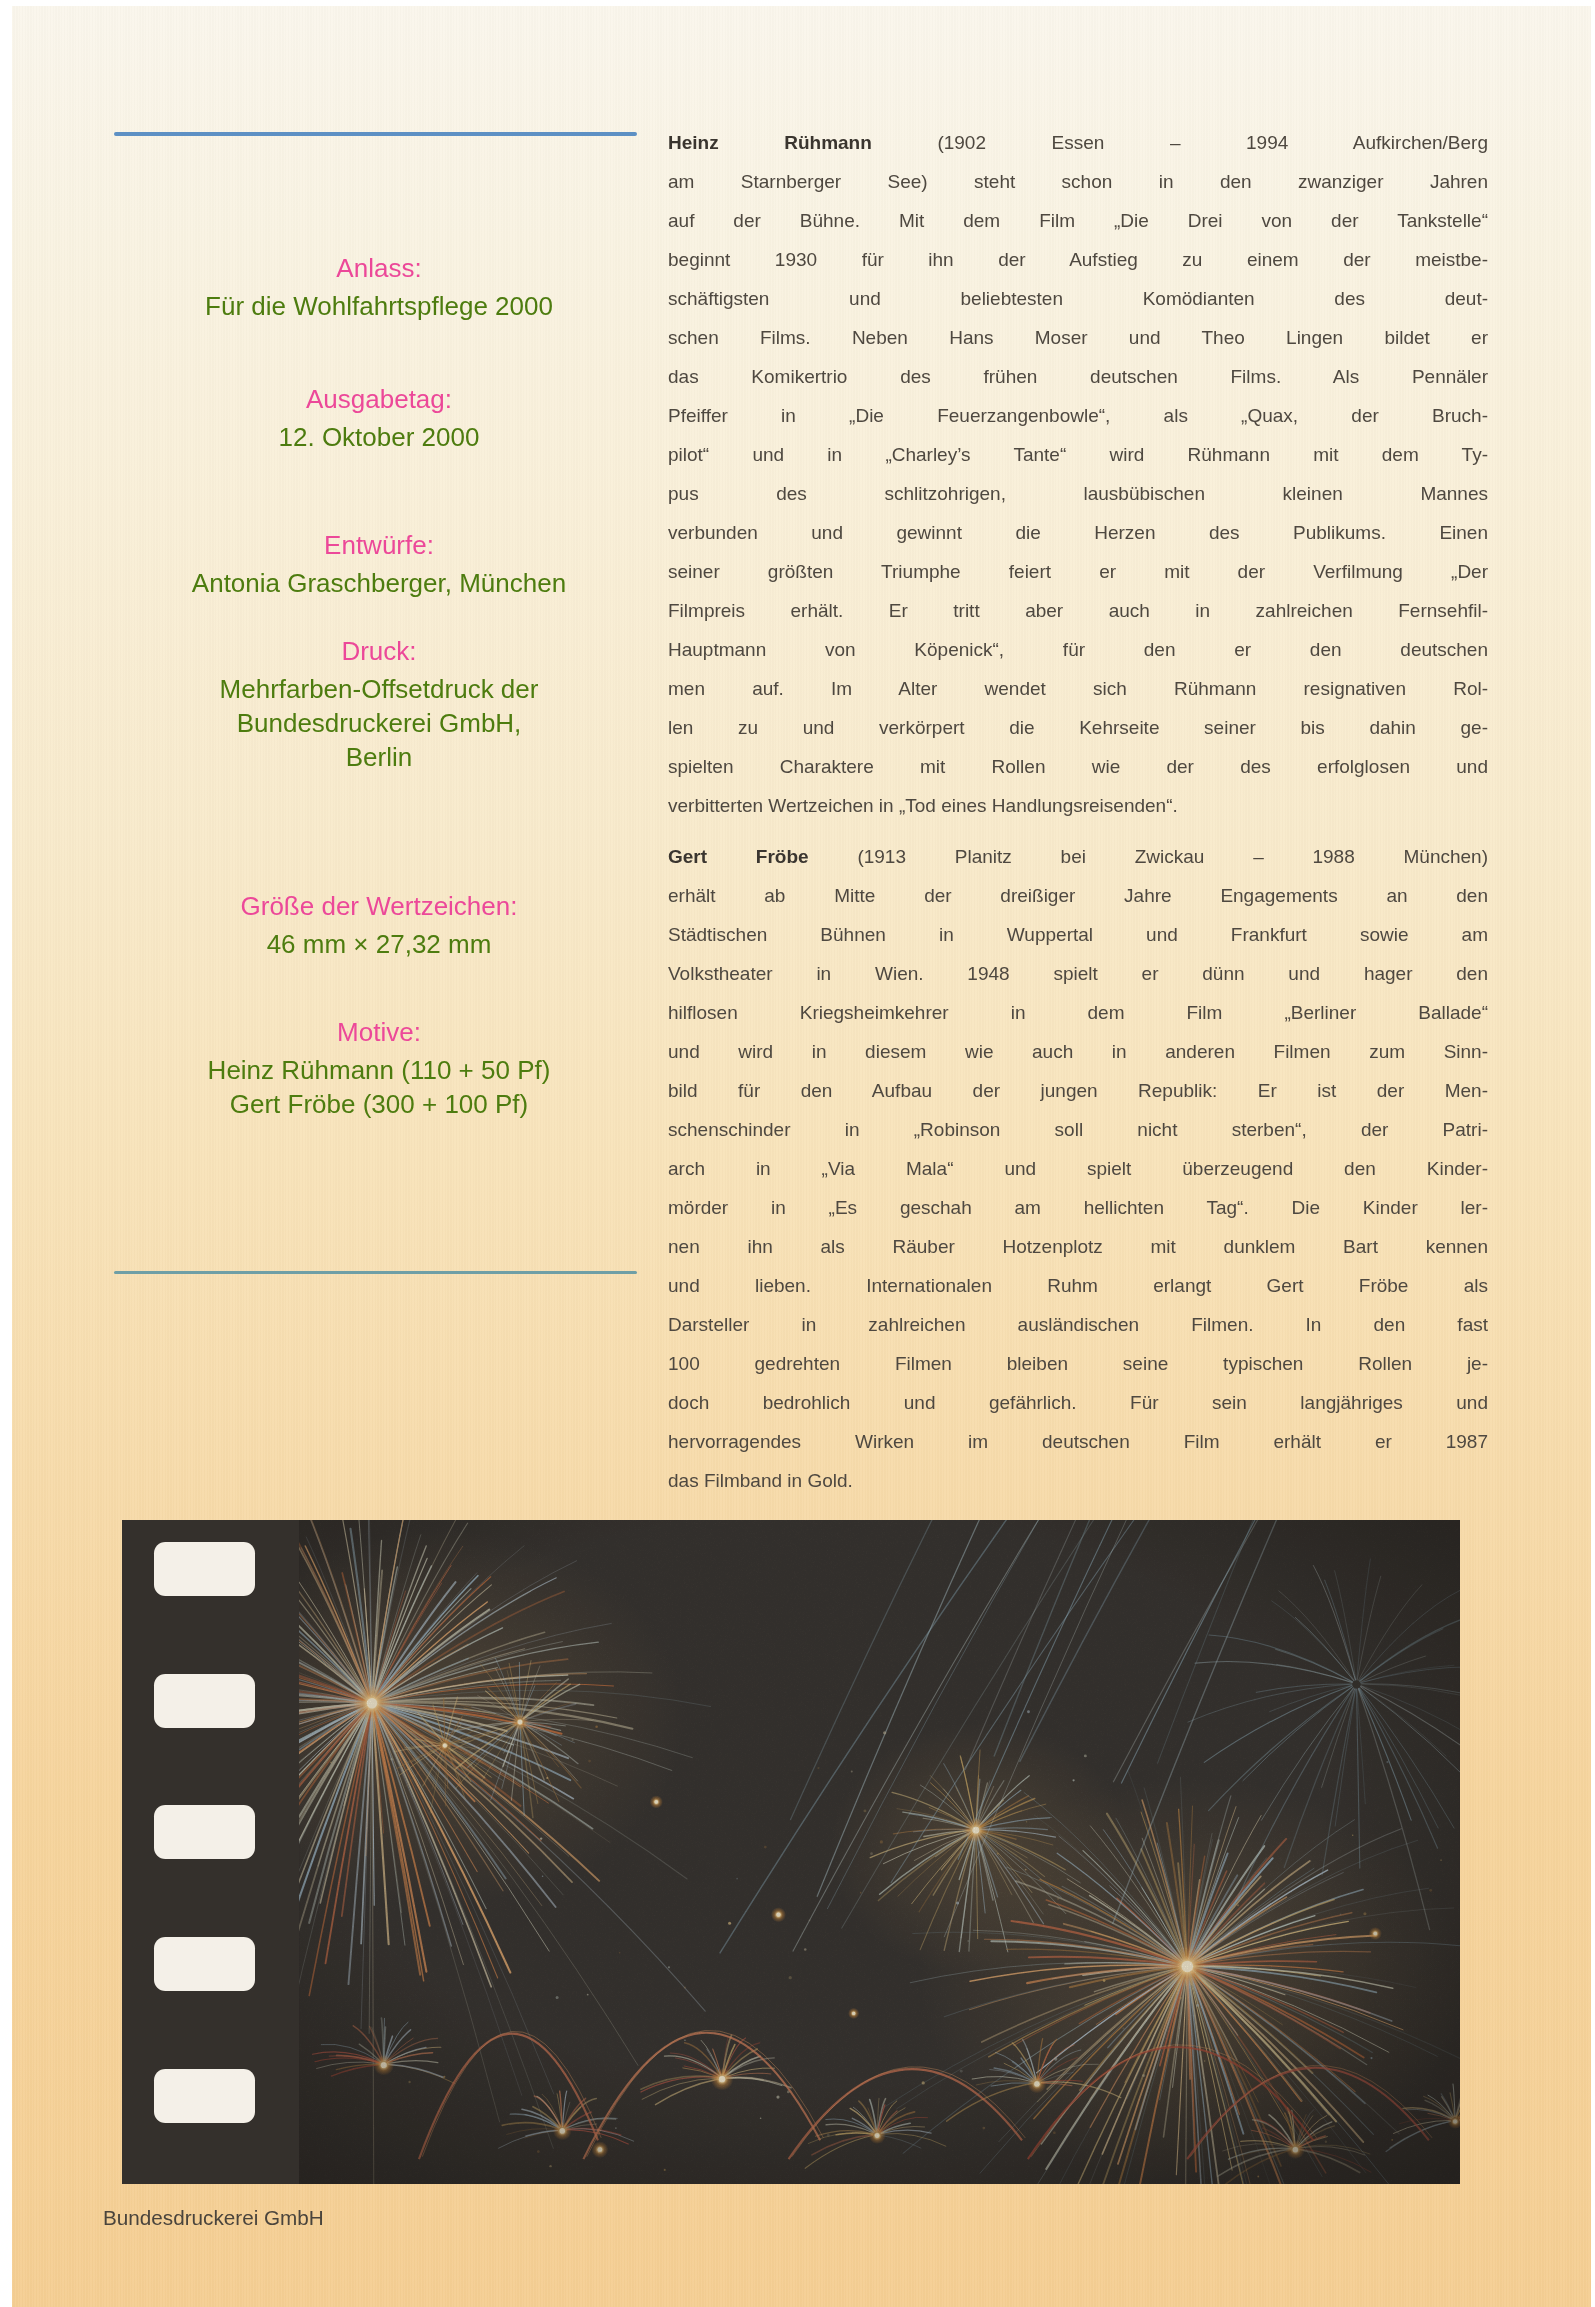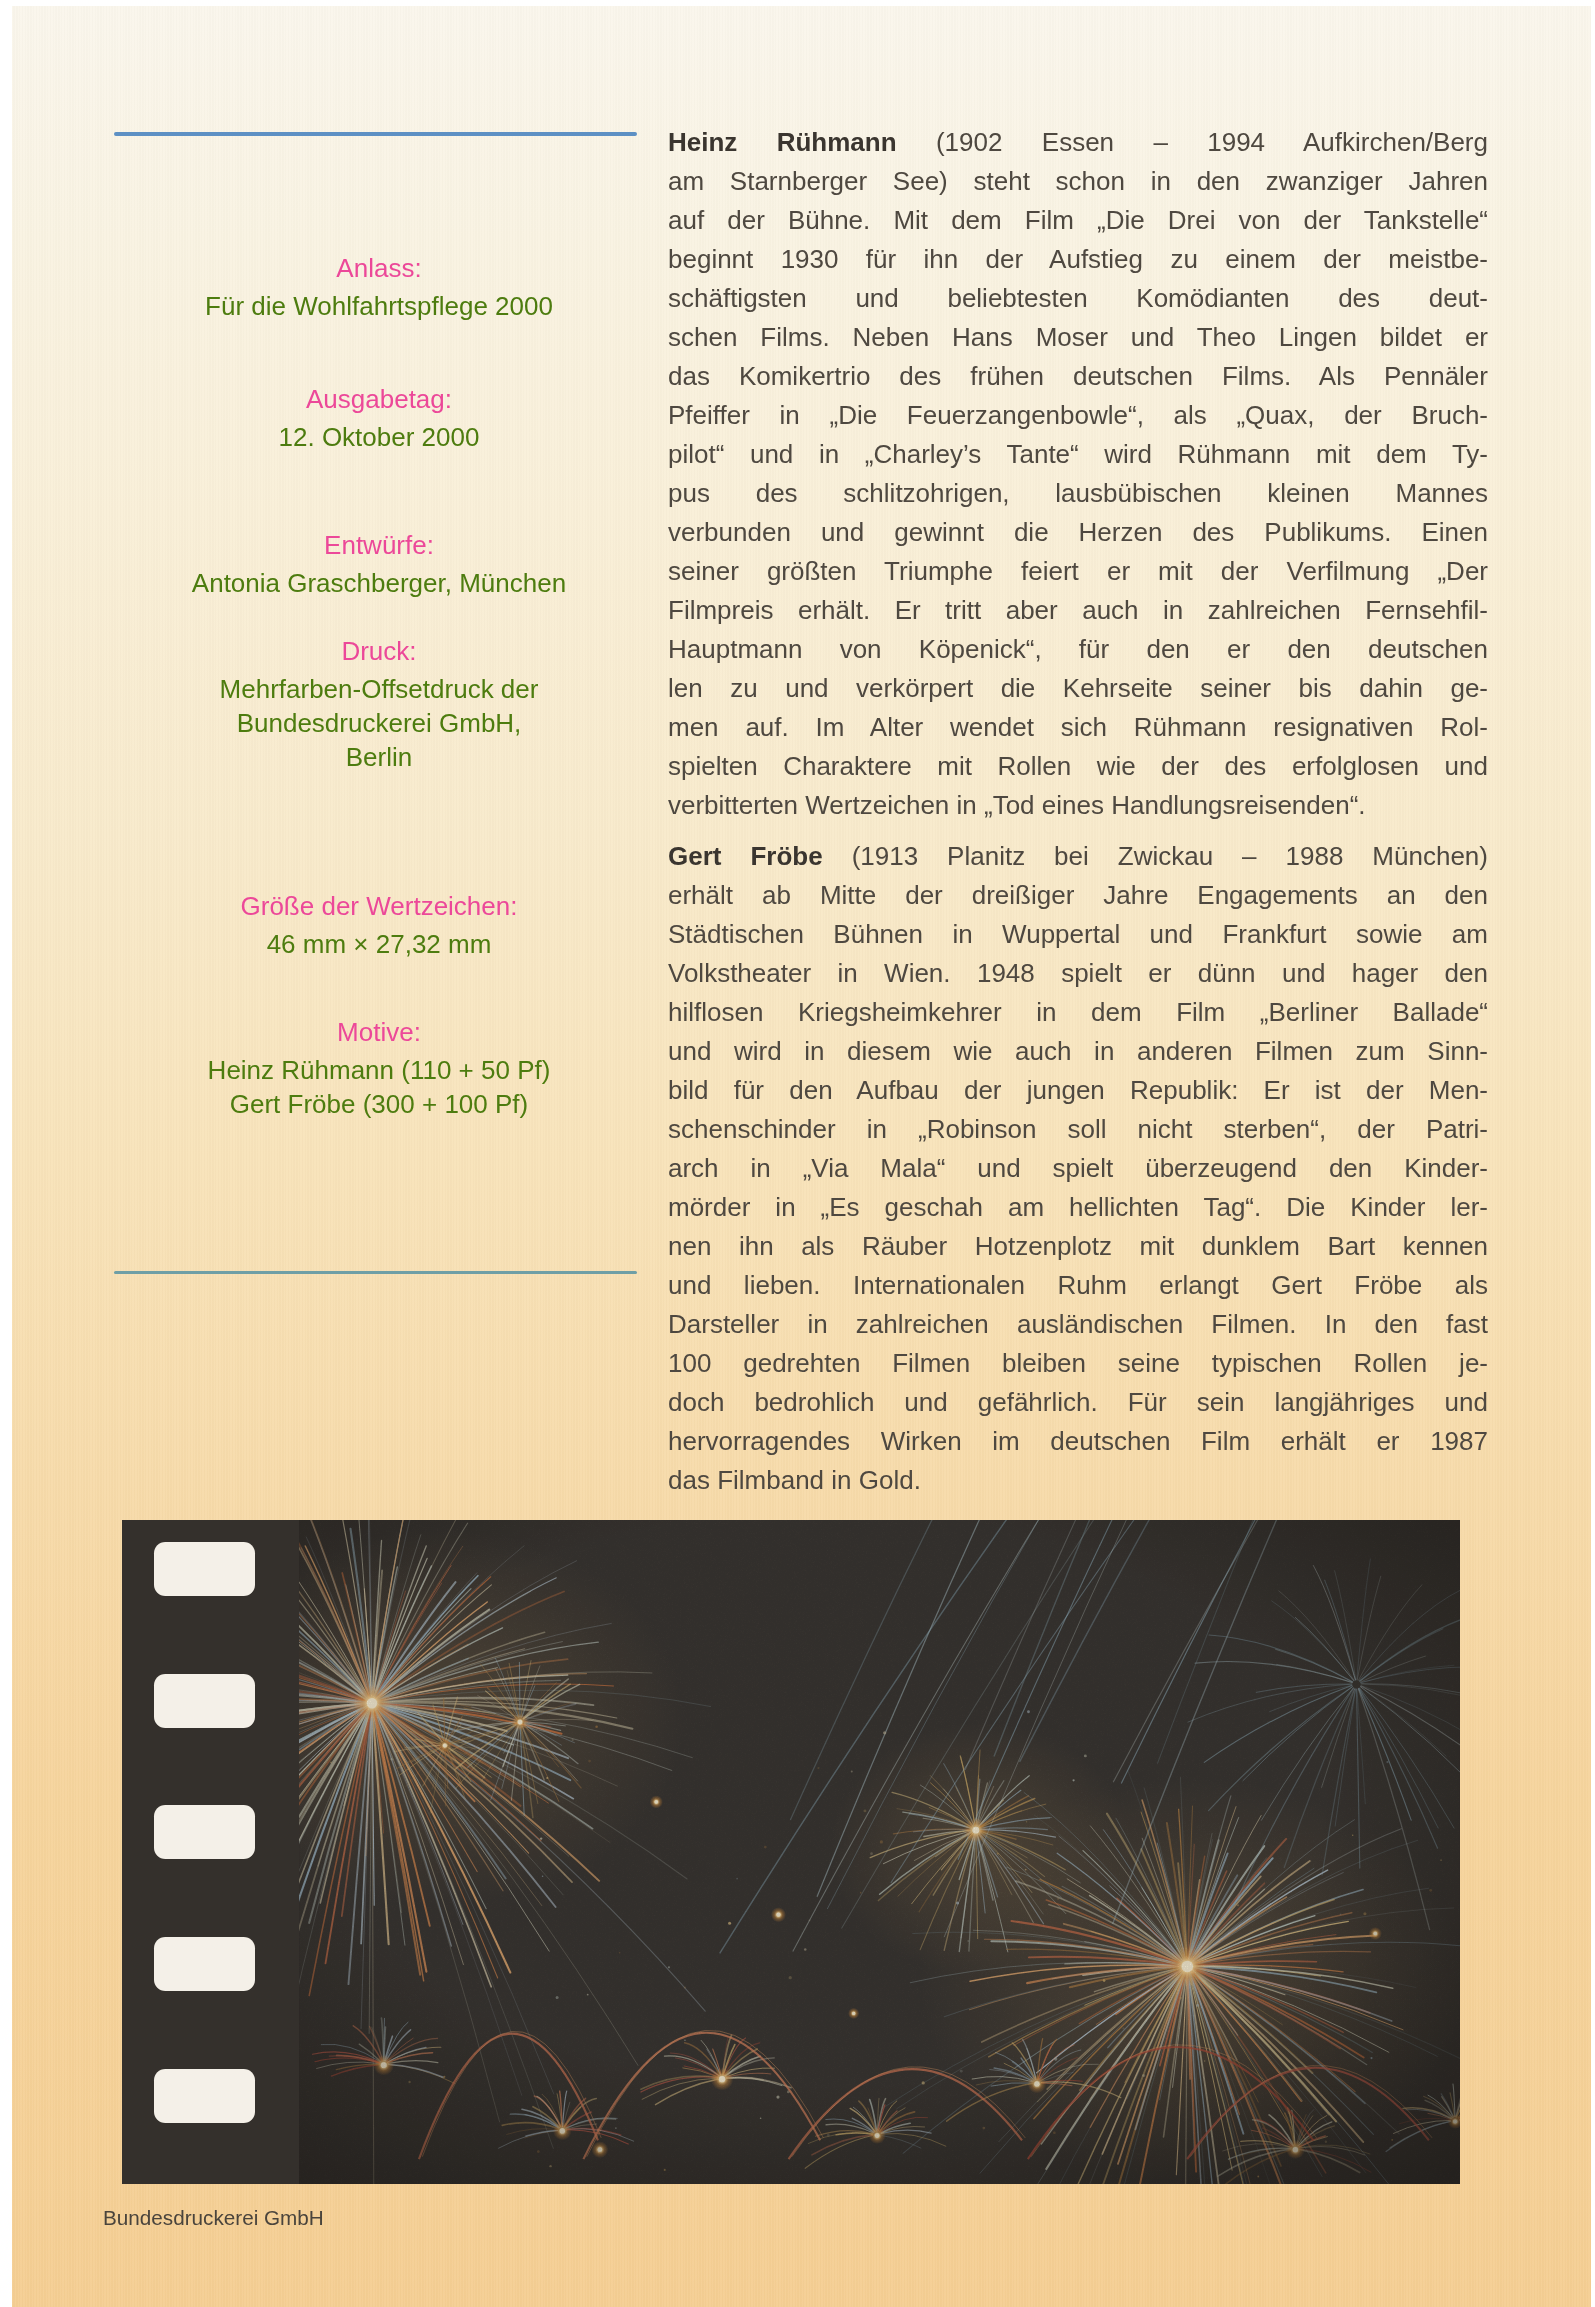--- a/index.html
+++ b/index.html
@@ -25,21 +25,21 @@
   .info-section{position:absolute;left:0;width:100%;text-align:center;}
   .info-label{font-size:26px;line-height:42px;color:#ec4899;}
   .info-value{font-size:26px;line-height:34px;color:#4d7c0f;}
   .sec0{top:247px;} .sec1{top:378px;} .sec2{top:524px;}
   .sec3{top:630px;} .sec4{top:885px;} .sec5{top:992px;margin-top:19px;}
 
   .article{position:absolute;left:668px;top:123px;width:820px;color:#4e4840;}
   .para{margin:0;}
   .para + .para{margin-top:12.2px;}
   .tline{
-    font-size:26px;line-height:39px;height:39px;
+    font-size:19px;line-height:39px;height:39px;
     text-align:justify;text-align-last:justify;text-justify:inter-word;
     white-space:normal;
   }
   .tline.last{text-align-last:left;}
   .lead{font-weight:bold;color:#3a352f;}
 
   .filmstrip{position:absolute;left:122px;top:1520px;width:1338px;height:664px;background:#34302c;}
   .hole{position:absolute;left:32px;width:101px;height:54px;border-radius:11.3px;background:#f4f0e8;}
   .h0{top:22px;} .h1{top:154px;} .h2{top:285px;} .h3{top:417px;} .h4{top:549px;}
   .photo{position:absolute;left:177px;top:0;width:1161px;height:664px;}
@@ -94,22 +94,22 @@
     <div class="tline">schäftigsten und beliebtesten Komödianten des deut-</div>
     <div class="tline">schen Films. Neben Hans Moser und Theo Lingen bildet er</div>
     <div class="tline">das Komikertrio des frühen deutschen Films. Als Pennäler</div>
     <div class="tline">Pfeiffer in „Die Feuerzangenbowle“, als „Quax, der Bruch-</div>
     <div class="tline">pilot“ und in „Charley’s Tante“ wird Rühmann mit dem Ty-</div>
     <div class="tline">pus des schlitzohrigen, lausbübischen kleinen Mannes</div>
     <div class="tline">verbunden und gewinnt die Herzen des Publikums. Einen</div>
     <div class="tline">seiner größten Triumphe feiert er mit der Verfilmung „Der</div>
     <div class="tline">Filmpreis erhält. Er tritt aber auch in zahlreichen Fernsehfil-</div>
     <div class="tline">Hauptmann von Köpenick“, für den er den deutschen</div>
+    <div class="tline">men auf. Im Alter wendet sich Rühmann resignativen Rol-</div>
     <div class="tline">len zu und verkörpert die Kehrseite seiner bis dahin ge-</div>
-    <div class="tline">men auf. Im Alter wendet sich Rühmann resignativen Rol-</div>
     <div class="tline">spielten Charaktere mit Rollen wie der des erfolglosen und</div>
     <div class="tline last">verbitterten Wertzeichen in „Tod eines Handlungsreisenden“.</div>
   </div>
   <div class="para">
     <div class="tline"><span class="lead">Gert Fröbe</span> <span>(1913 Planitz bei Zwickau – 1988 München)</span></div>
     <div class="tline">erhält ab Mitte der dreißiger Jahre Engagements an den</div>
     <div class="tline">Städtischen Bühnen in Wuppertal und Frankfurt sowie am</div>
     <div class="tline">Volkstheater in Wien. 1948 spielt er dünn und hager den</div>
     <div class="tline">hilflosen Kriegsheimkehrer in dem Film „Berliner Ballade“</div>
     <div class="tline">und wird in diesem wie auch in anderen Filmen zum Sinn-</div>

